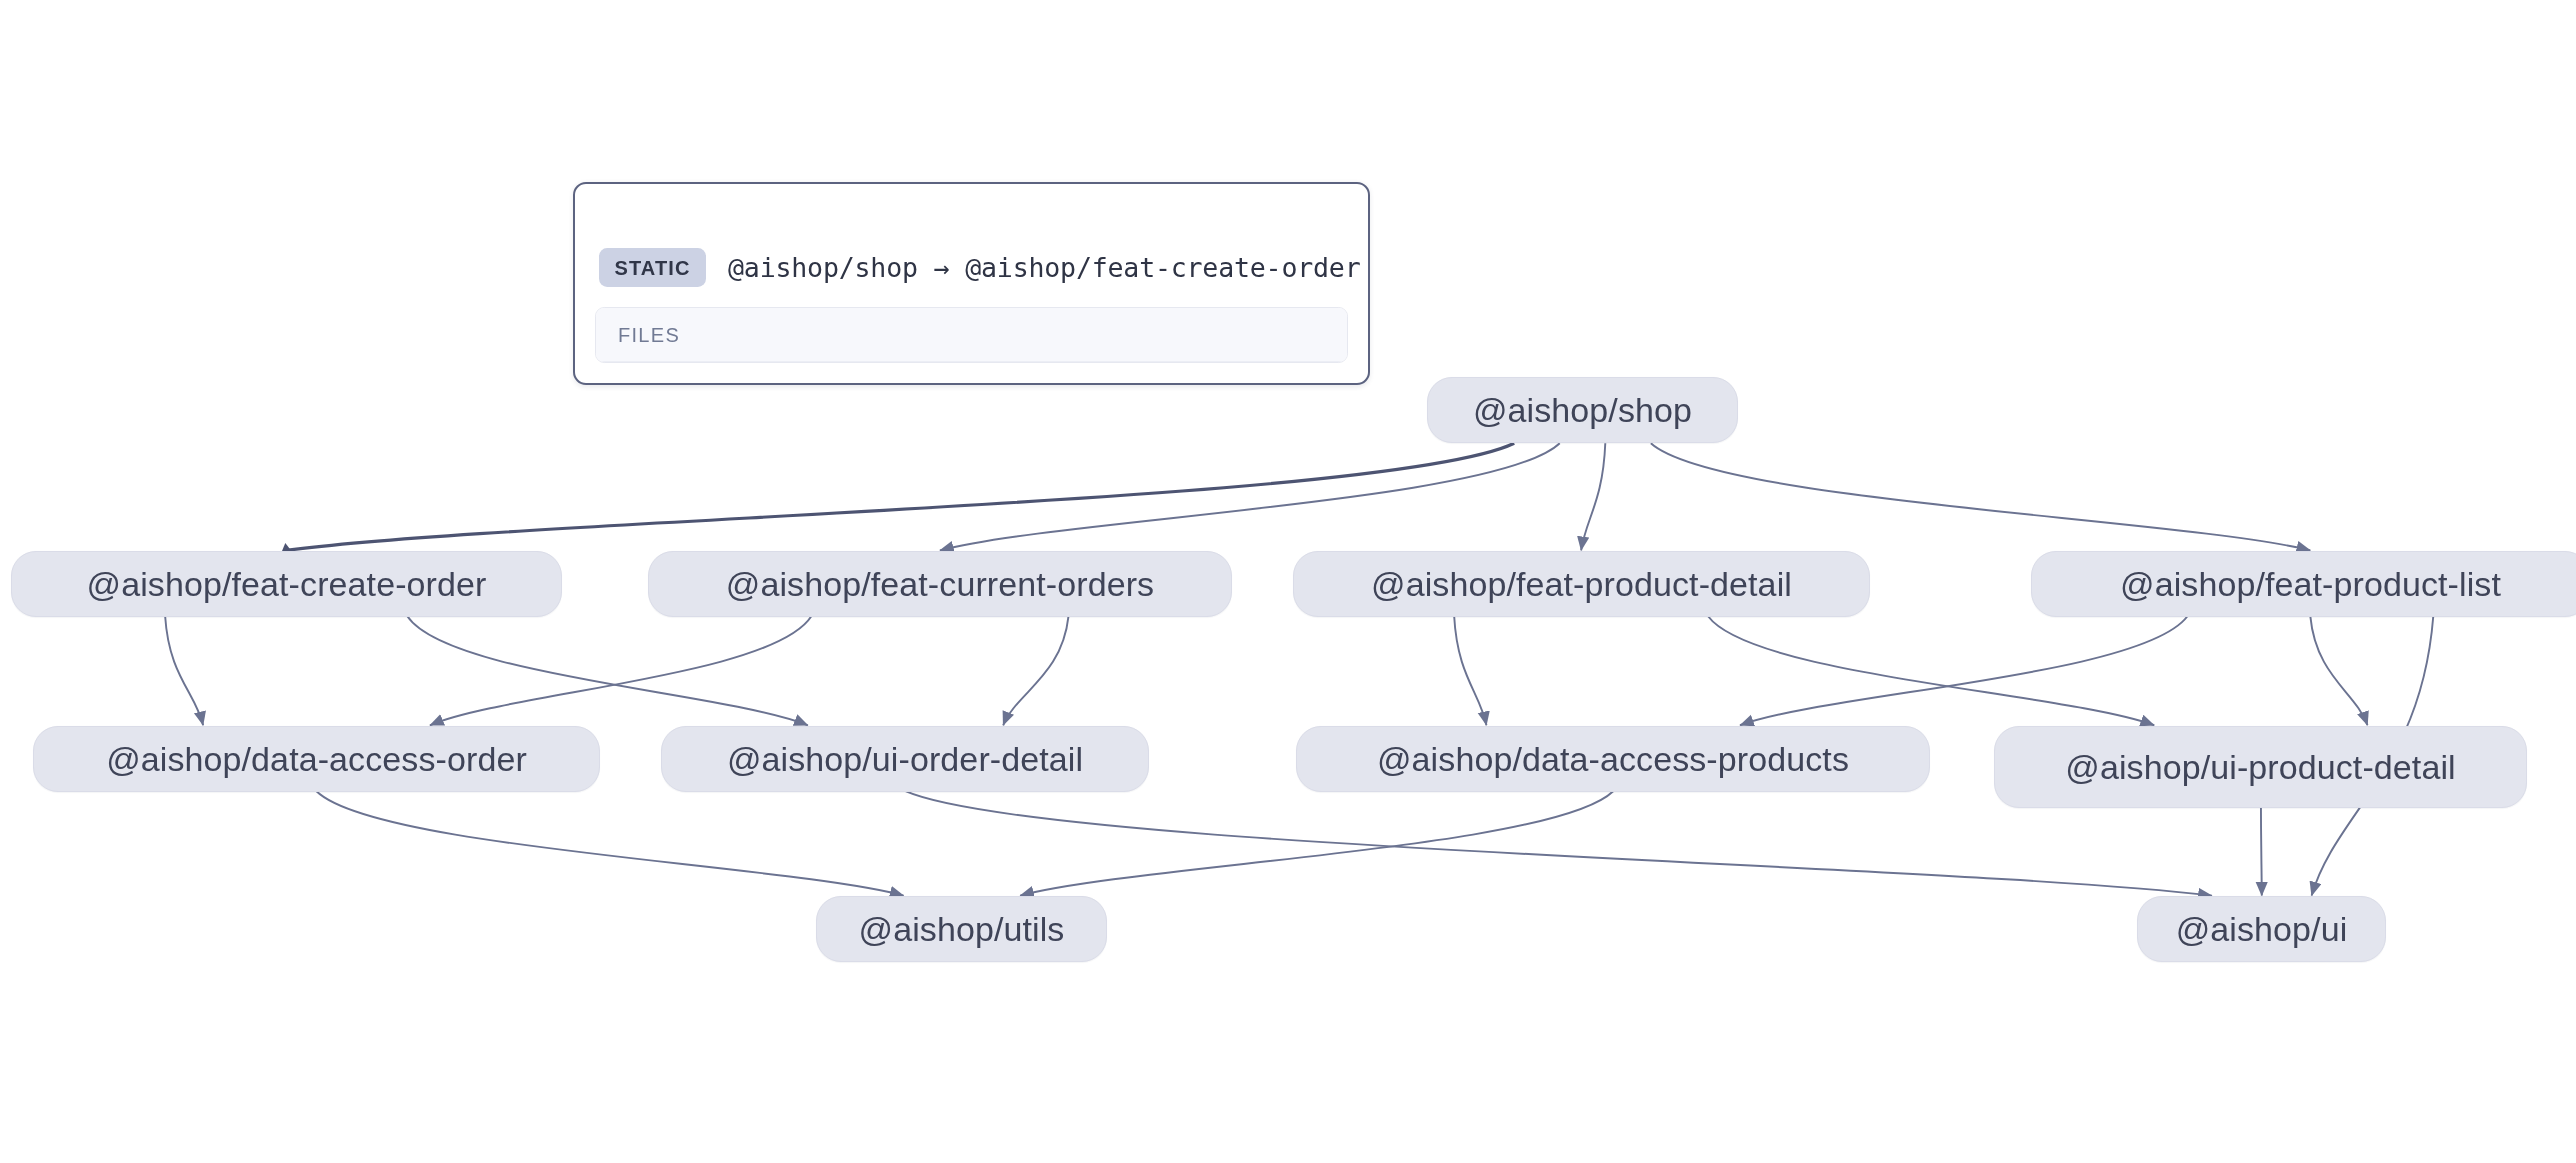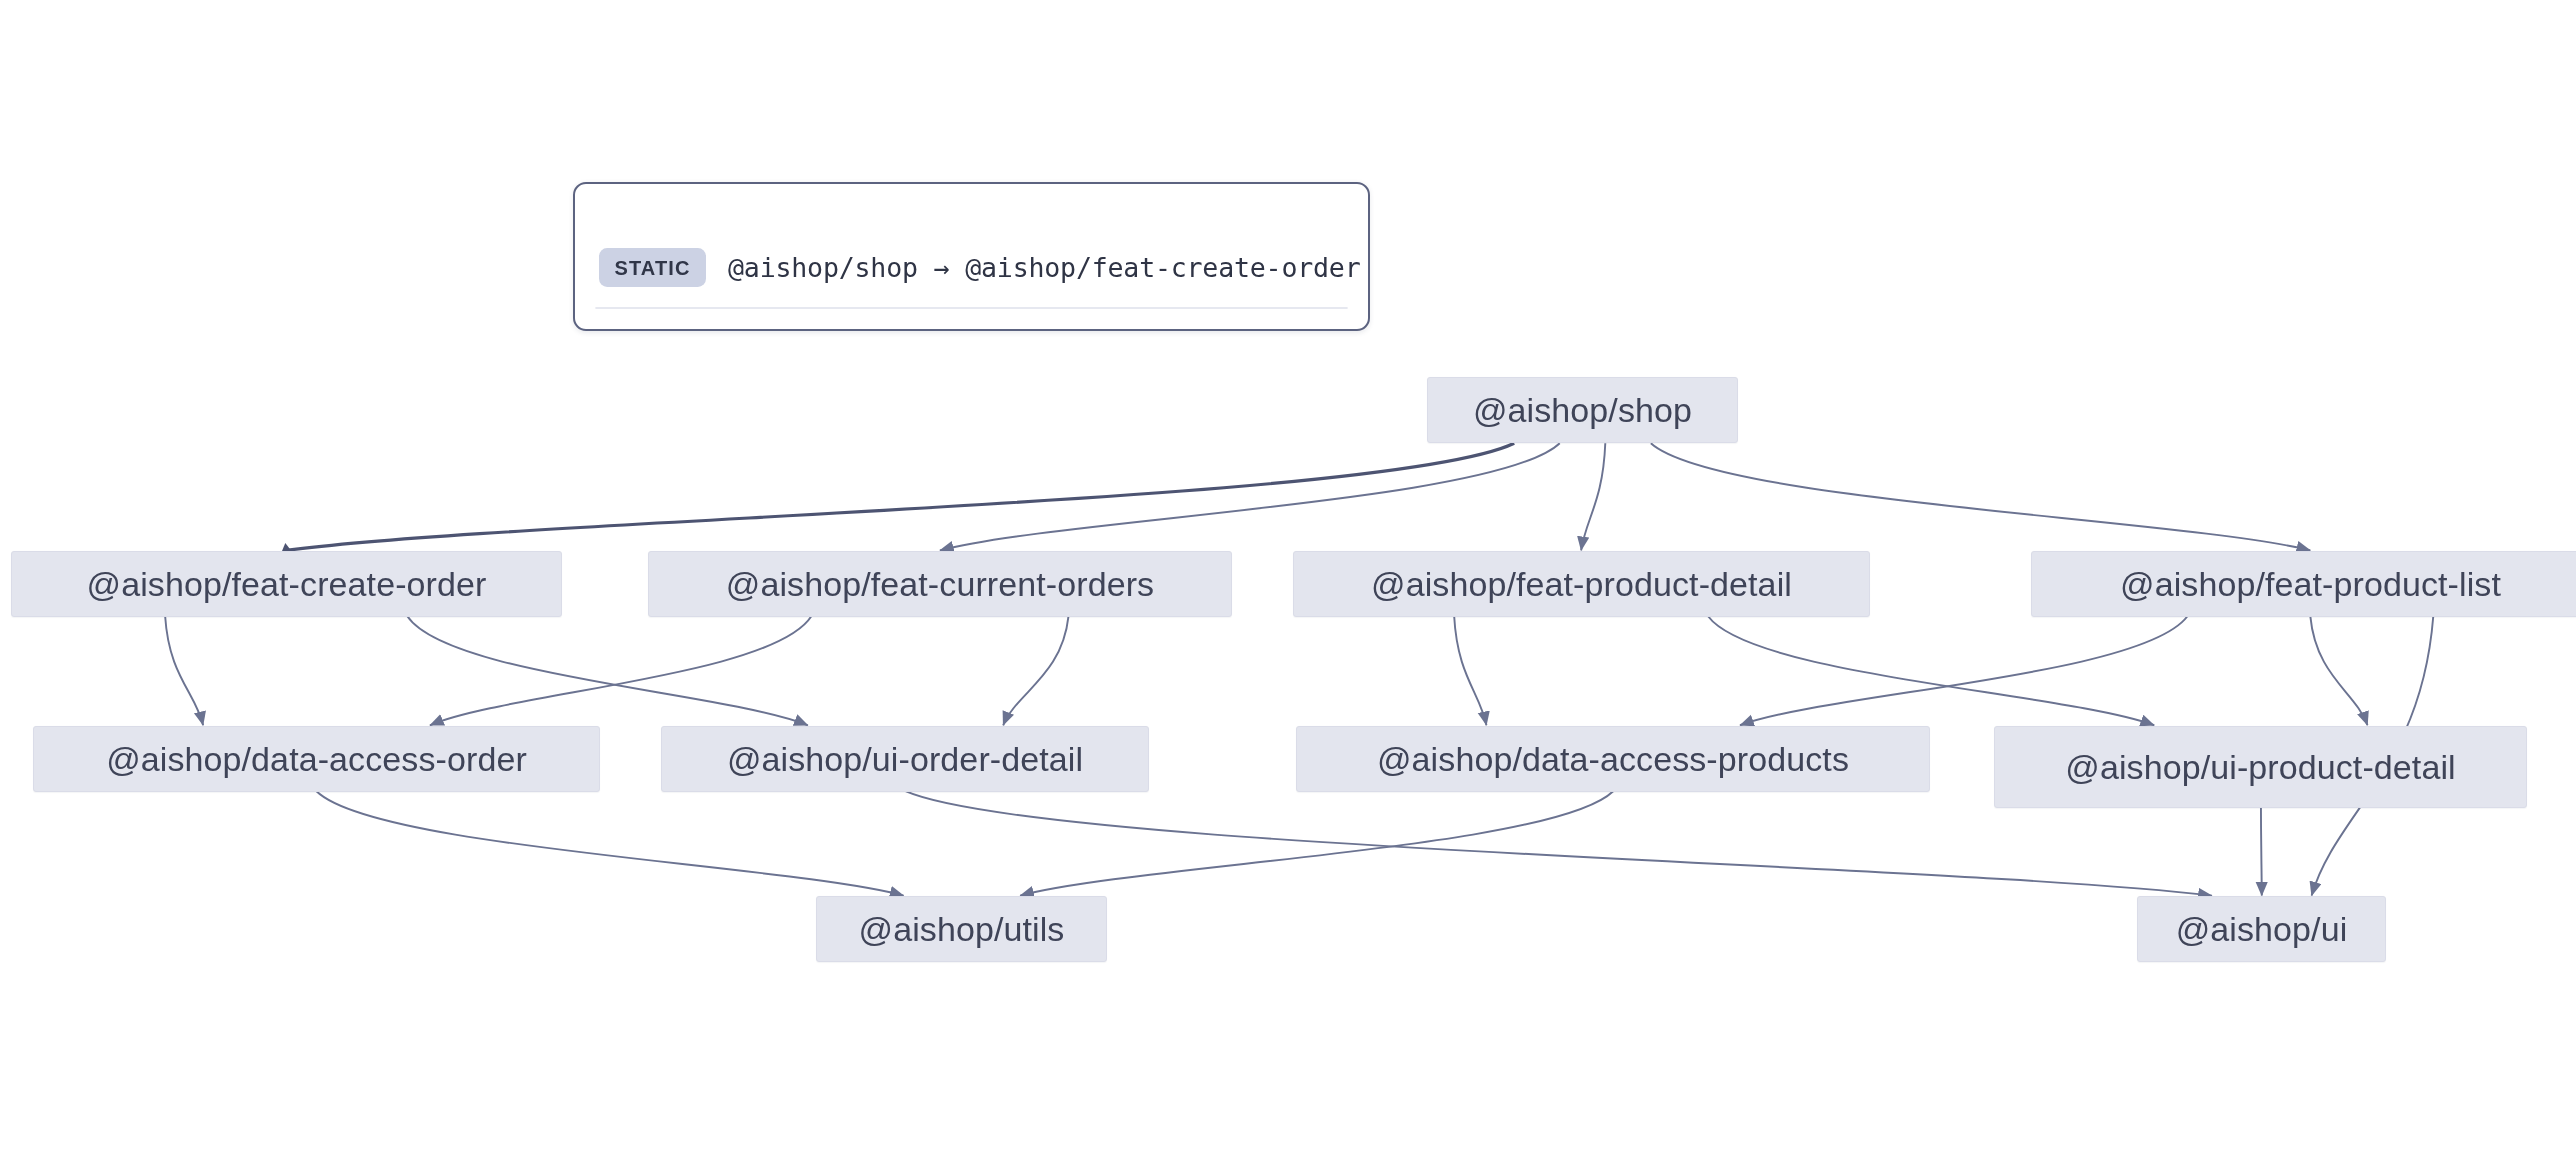--- a/index.html
+++ b/index.html
@@ -10,21 +10,21 @@
     -webkit-font-smoothing:antialiased;
   }
   #graph-canvas{position:absolute;inset:0;width:2576px;height:1163px;}
   #edge-layer{position:absolute;left:0;top:0;width:2576px;height:1163px;pointer-events:none;}
 
   .gnode{
     position:absolute;
     display:flex;align-items:center;justify-content:center;
     background:#e3e5ee;
     border:0.9px solid #dadce8;
-    border-radius:3px;
+    border-radius:25px;
     color:#3f4458;
     font-size:34px;
     letter-spacing:0.1px;
     white-space:nowrap;
     box-shadow:0 0.9px 0.9px rgba(70,78,110,.06);
     box-sizing:border-box;
     cursor:pointer;
   }
   .gnode .lbl{pointer-events:none;}
 
@@ -155,17 +155,18 @@
         <span class="lbl">@aishop/ui</span>
       </div>
     </div>
 
   <div id="tooltip-card">
     <div id="tooltip-head">
       <span class="badge-static">STATIC</span>
       <span class="edge-title">@aishop/shop → @aishop/feat-create-order</span>
     </div>
     <div id="files-panel">
+      <div id="files-header">FILES</div>
     </div>
   </div>
 
 </div>
 
 
 </body></html>

